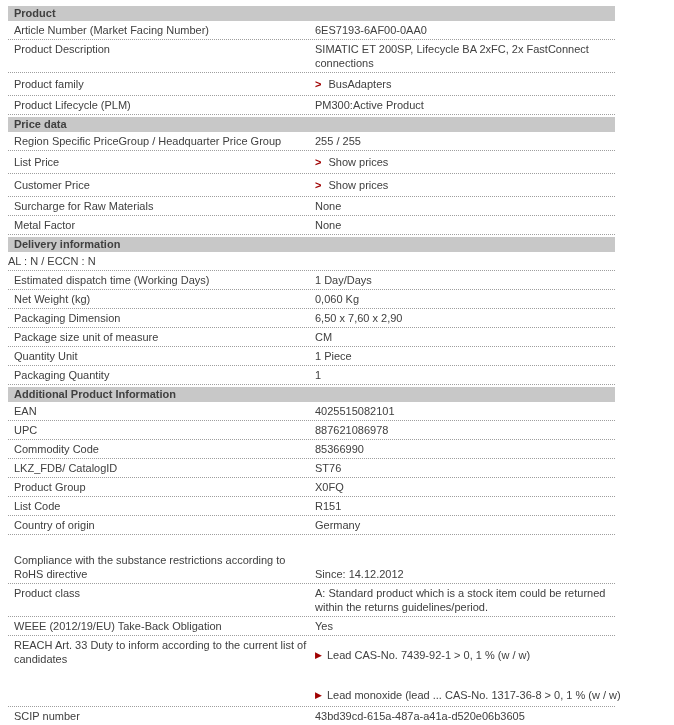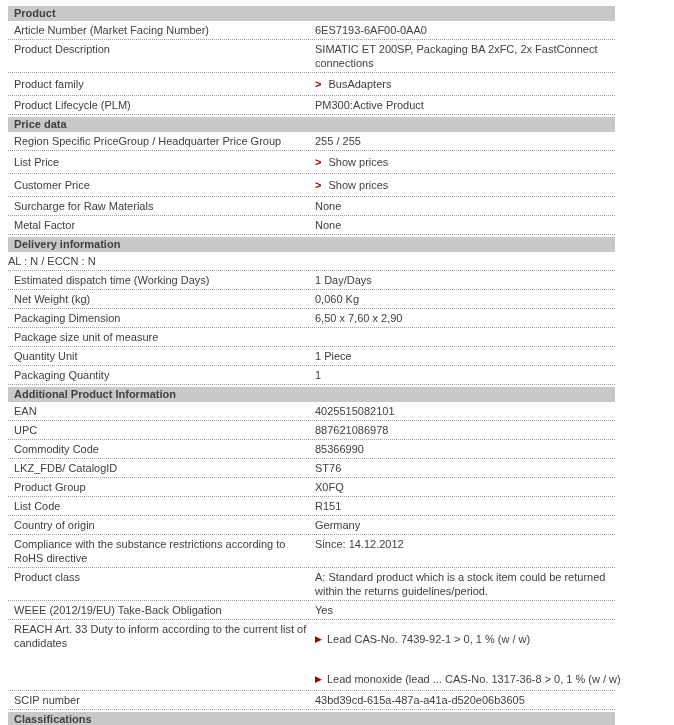--- a/index.html
+++ b/index.html
@@ -16,21 +16,21 @@
     height:15px; line-height:15px;
     font-weight:bold; padding-left:6px;
     margin-top:2px;
   }
   .section:first-child .bar { margin-top:0; }
   .row {
     display:flex; align-items:flex-start;
     border-bottom:1px dotted #9e9e9e;
     padding:2px 0; line-height:14px;
   }
-  .row.center { align-items:flex-start; }
+  .row.center { align-items:flex-end;margin-top:16px; }
   .row .label { flex:0 0 307px; padding-left:6px; }
   .row .value { flex:1 1 auto; min-width:0; }
   .row.linkrow { padding:4px 0; }
   .chev {
     color:var(--accent,#a00000); font-weight:bold;
     margin-right:7px; display:inline-block;
     transform:scaleY(1.05);
   }
   .linktext { color:var(--text,#404040); cursor:pointer; }
   .value-bullets { padding-top:10px; padding-bottom:1px; }
@@ -51,21 +51,21 @@
 
 <div class="table">
     <div class="section">
       <div class="bar">Product</div>
       <div class="row">
         <div class="label">Article Number (Market Facing Number)</div>
         <div class="value">6ES7193-6AF00-0AA0</div>
       </div>
       <div class="row">
         <div class="label">Product Description</div>
-        <div class="value">SIMATIC ET 200SP, Packaging BA 2xFC, 2x FastConnect connections</div>
+        <div class="value">SIMATIC ET 200SP, Lifecycle BA 2xFC, 2x FastConnect connections</div>
       </div>
       <div class="row linkrow">
         <div class="label">Product family</div>
         <div class="value"><span class="chev">&gt;</span><span class="linktext">BusAdapters</span></div>
       </div>
       <div class="row">
         <div class="label">Product Lifecycle (PLM)</div>
         <div class="value">PM300:Active Product</div>
       </div>
     </div>
@@ -104,20 +104,21 @@
       <div class="row">
         <div class="label">Net Weight (kg)</div>
         <div class="value">0,060 Kg</div>
       </div>
       <div class="row">
         <div class="label">Packaging Dimension</div>
         <div class="value">6,50 x 7,60 x 2,90</div>
       </div>
       <div class="row">
         <div class="label">Package size unit of measure</div>
+        <div class="value">CM</div>
       </div>
       <div class="row">
         <div class="label">Quantity Unit</div>
         <div class="value">1 Piece</div>
       </div>
       <div class="row">
         <div class="label">Packaging Quantity</div>
         <div class="value">1</div>
       </div>
     </div>

